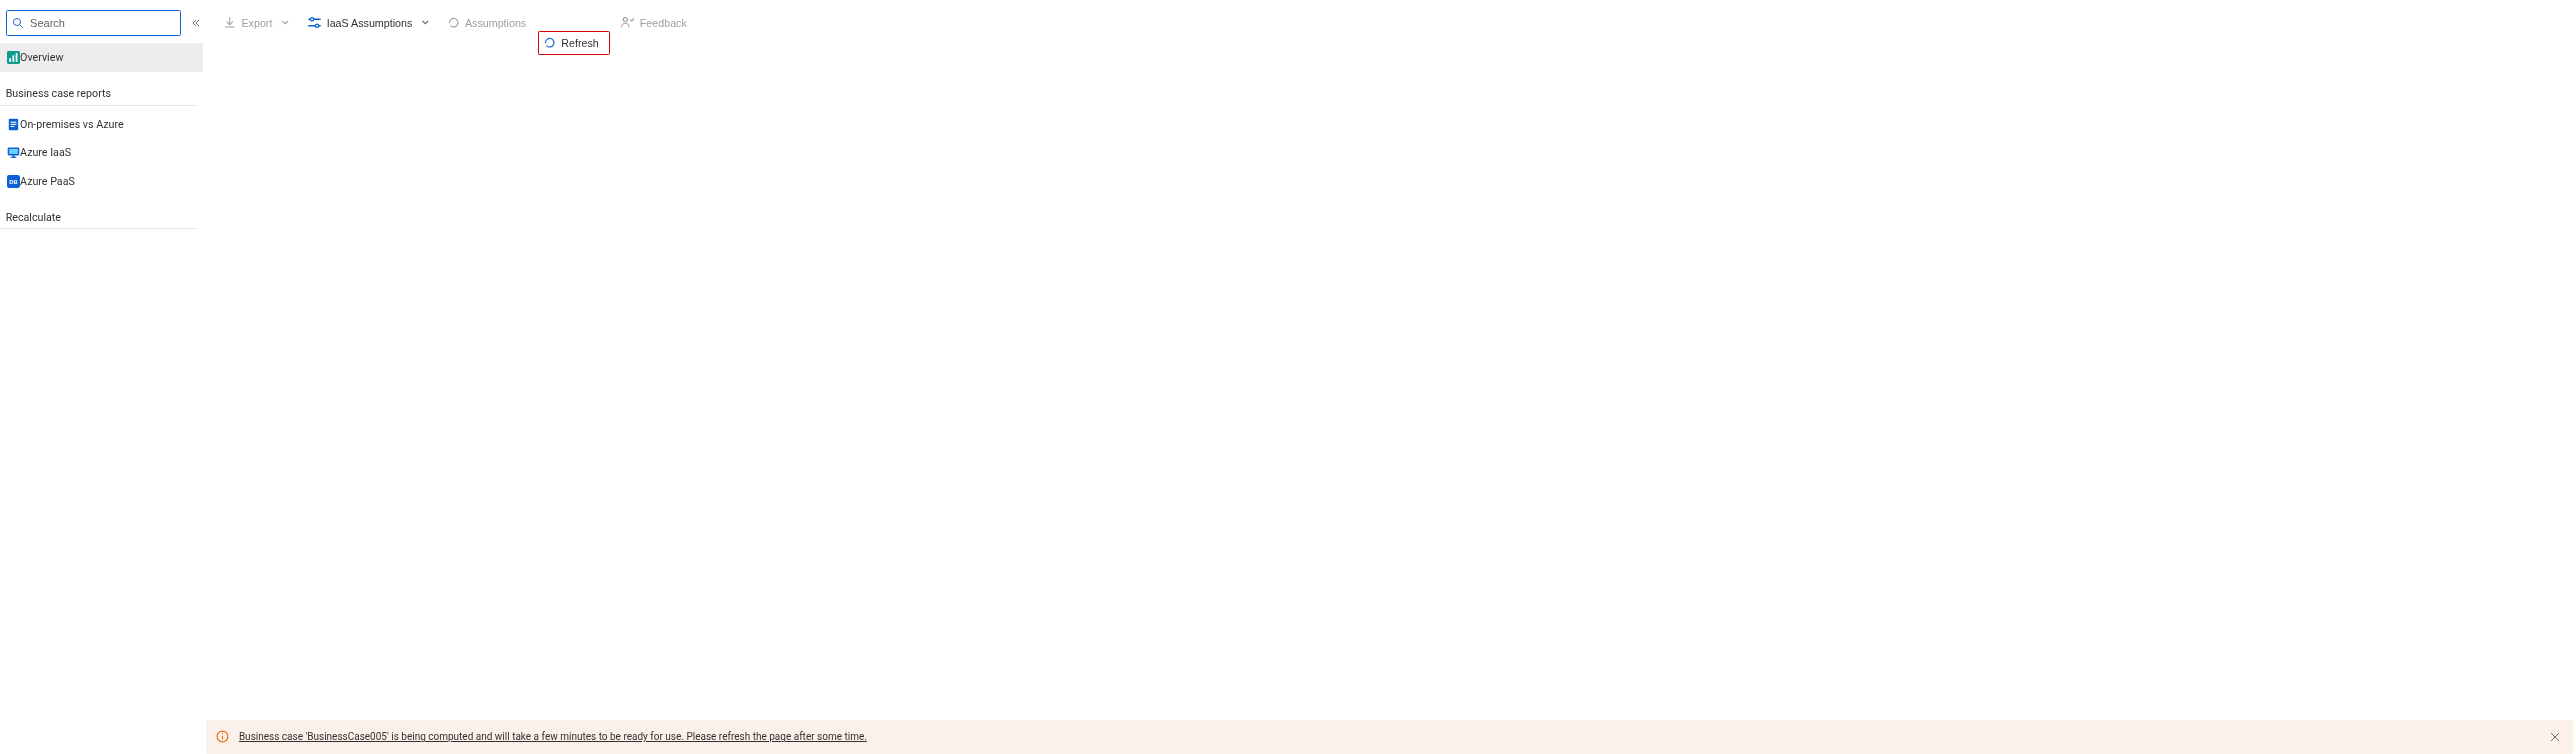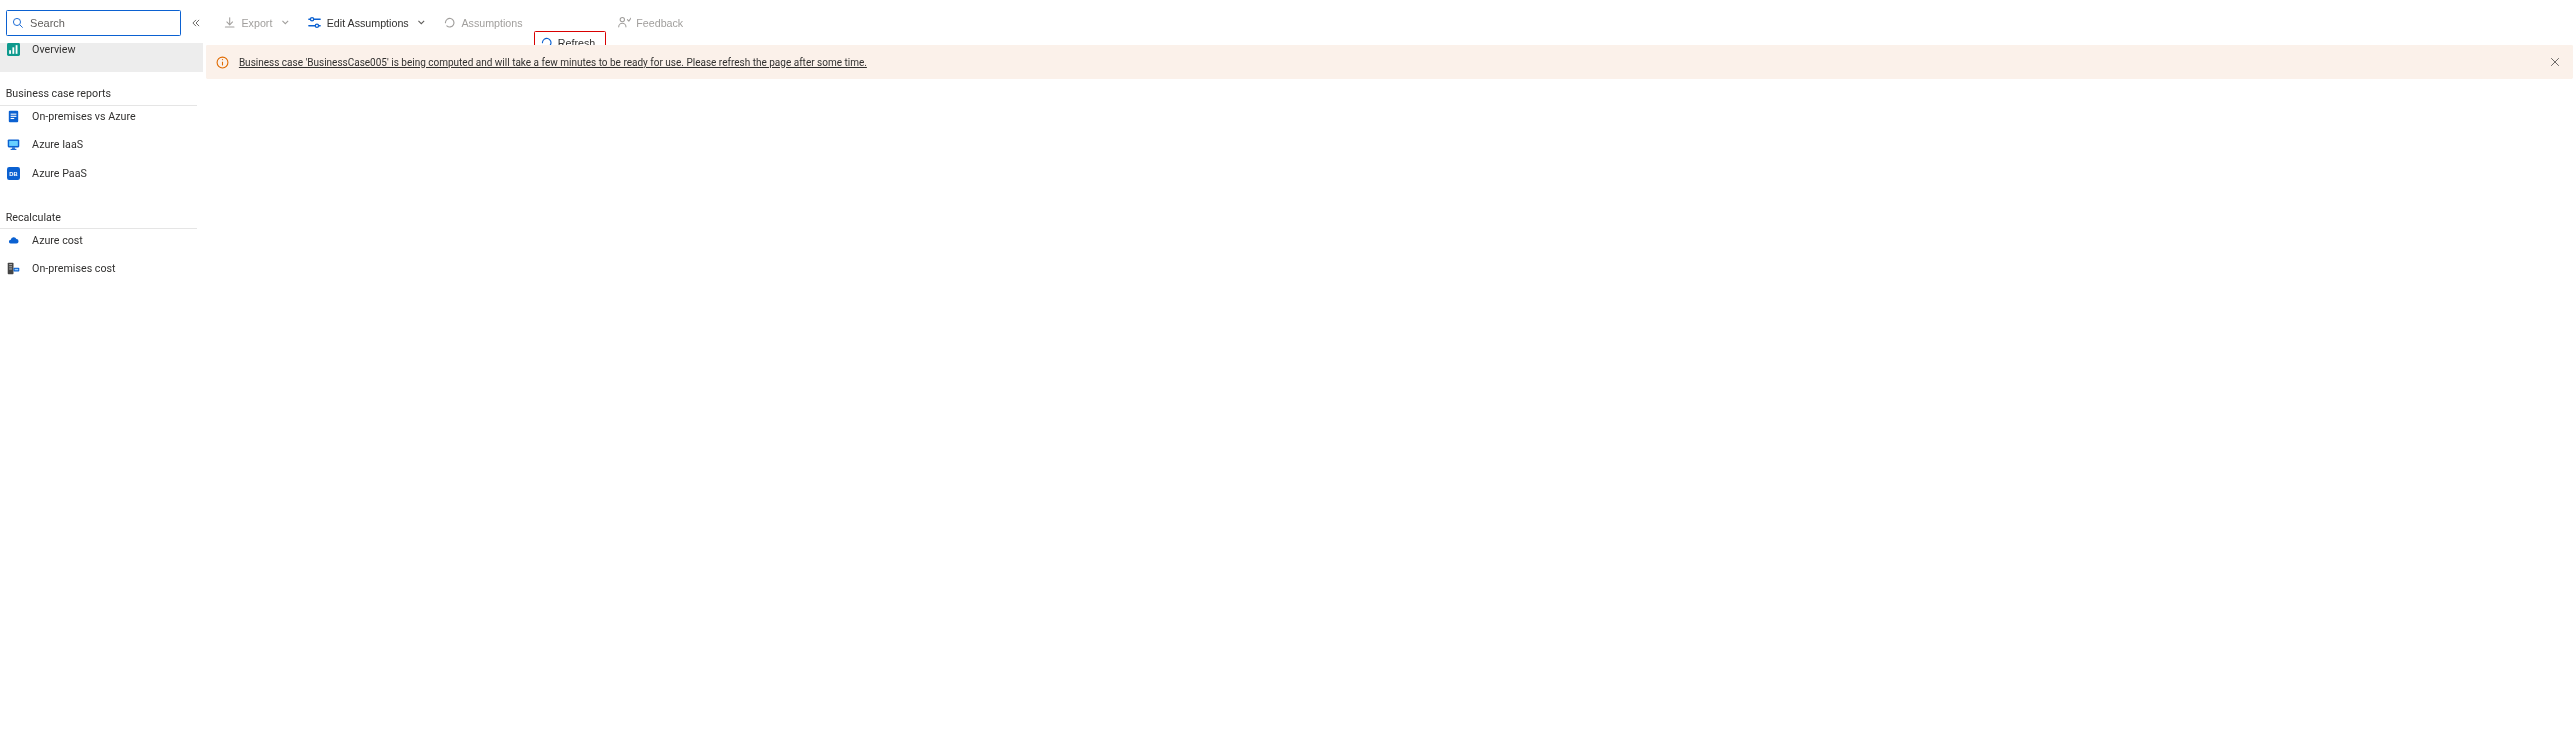--- a/index.html
+++ b/index.html
@@ -59,24 +59,25 @@
     width: 20px; height: 20px;
     display: flex; align-items: center; justify-content: center;
     color: #605e5c;
     background: transparent;
     border: none;
     cursor: pointer;
   }
   .collapse-btn svg { width: 10px; height: 10px; }
   .nav-item {
     display: flex;
+    align-items: center;
     height: 28.5px;
     padding: 0 7.1px;
     cursor: pointer;
-    gap: 12px;
+    gap: 0;
     font-size: 10.7px;
     color: #323130;
   }
   .nav-item.active {
     background: #ededed;
   }
   .nav-item .icon {
     width: 13px; height: 13px;
     display: flex; align-items: center; justify-content: center;
     flex: 0 0 13px;
@@ -89,20 +90,21 @@
     margin: 0 5.7px 4.3px 0;
   }
   .nav-list { }
   
   .main {
     flex: 1;
     display: flex;
     flex-direction: column;
     padding-top: 7.1px;
     min-width: 0;
+    justify-content: space-between;
   }
   .toolbar {
     display: flex;
     align-items: center;
     height: 31px;
     padding: 0 14.3px;
     gap: 4.3px;
   }
   .tb-btn {
     display: inline-flex;
@@ -229,43 +231,20 @@
             <rect x="0" y="0" width="18" height="18" rx="3" fill="#0b61d1"></rect>
             <text x="9" y="12.5" text-anchor="middle" font-size="8" font-weight="700" fill="#fff" font-family="Segoe UI, sans-serif">DB</text>
           </svg>
         </span>
         <span>Azure PaaS</span>
       </div>
     </div>
 
     <div class="nav-section-title">Recalculate</div>
 
-    <div class="nav-list">
-      <div class="nav-item">
-        <span class="icon">
-          <svg viewBox="0 0 18 18" width="13" height="13">
-            <path d="M5 13 h8 a3 3 0 0 0 0-6 a4 4 0 0 0 -7.7 1 A2.5 2.5 0 0 0 5 13 Z" fill="#0b61d1"></path>
-          </svg>
-        </span>
-        <span>Azure cost</span>
-      </div>
-      <div class="nav-item">
-        <span class="icon">
-          <svg viewBox="0 0 18 18" width="13" height="13">
-            <rect x="1" y="1" width="8" height="16" rx="1" fill="#444"></rect>
-            <rect x="3" y="3" width="4" height="1.3" fill="#bbb"></rect>
-            <rect x="3" y="6" width="4" height="1.3" fill="#bbb"></rect>
-            <rect x="3" y="9" width="4" height="1.3" fill="#bbb"></rect>
-            <rect x="9" y="8" width="8" height="5" rx="1" fill="#0b61d1"></rect>
-            <rect x="10.5" y="9.5" width="5" height="2" fill="#9bd1ff"></rect>
-          </svg>
-        </span>
-        <span>On-premises cost</span>
-      </div>
-    </div>
 
   </div>
 
   <div class="main">
 
     <div class="toolbar">
 
       <button class="tb-btn disabled">
         <span class="icon icon-grey">
           <svg viewBox="0 0 16 16" width="11.4" height="11.4" fill="none" stroke="currentColor" stroke-width="1.5" stroke-linecap="round" stroke-linejoin="round">
@@ -284,21 +263,21 @@
 
       <button class="tb-btn">
         <span class="icon icon-blue">
           <svg viewBox="0 0 16 16" width="13" height="13" fill="none" stroke="currentColor" stroke-width="1.6" stroke-linecap="round">
             <line x1="1" y1="4" x2="15" y2="4"></line>
             <circle cx="5" cy="4" r="2" fill="#fff"></circle>
             <line x1="1" y1="12" x2="15" y2="12"></line>
             <circle cx="11" cy="12" r="2" fill="#fff"></circle>
           </svg>
         </span>
-        <span>Edit Assumptions</span>
+        <span>IaaS Assumptions</span>
         <span class="chevron">
           <svg viewBox="0 0 12 12" fill="none" stroke="currentColor" stroke-width="1.5">
               <polyline points="2,4 6,8 10,4"></polyline>
             </svg>
         </span>
       </button>
 
       <button class="tb-btn disabled">
         <span class="icon icon-grey">
           <svg viewBox="0 0 16 16" width="11.4" height="11.4" fill="none" stroke="currentColor" stroke-width="1.6" stroke-linecap="round">

